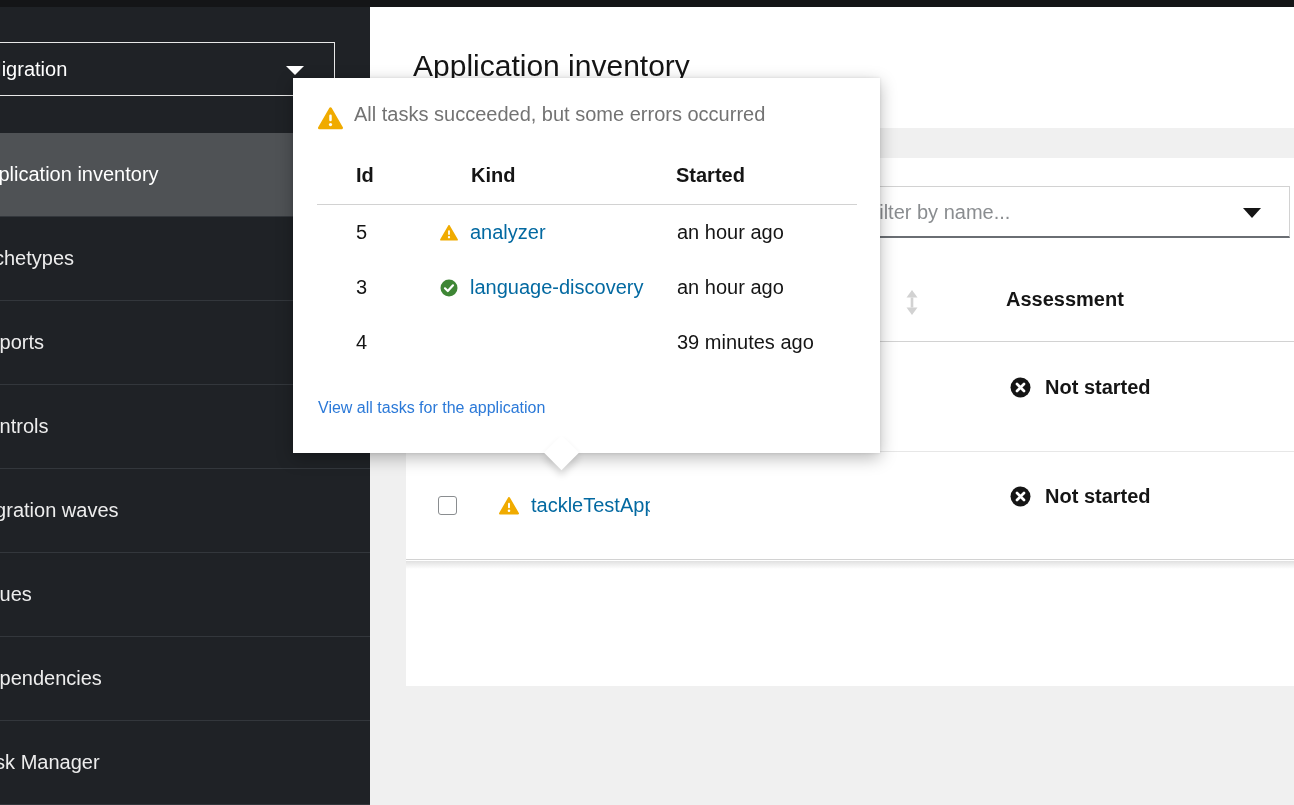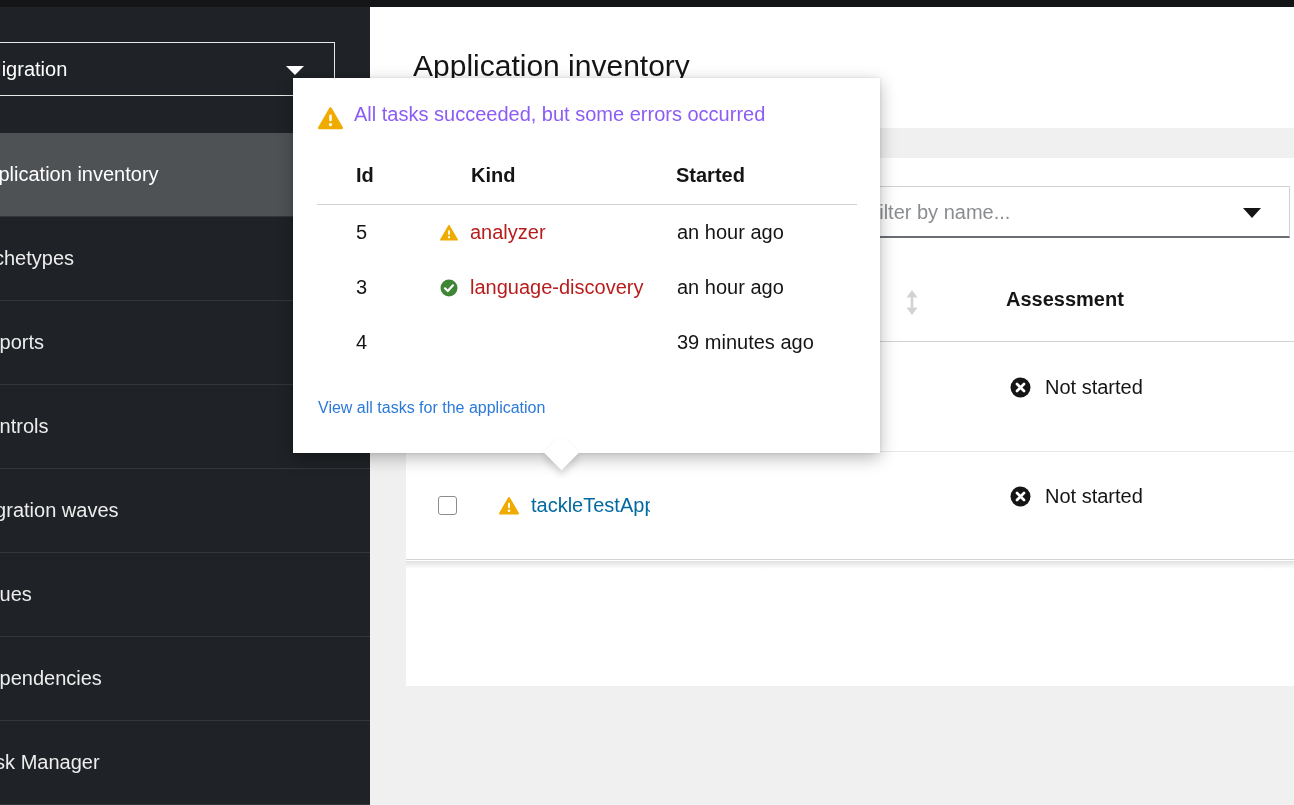--- a/index.html
+++ b/index.html
@@ -40,42 +40,42 @@
 
   
   .thead { position:absolute; left:0; top:92px; width:888px; height:92px; border-bottom:1px solid #d2d2d2; }
   .sort-icon { position:absolute; left:499px; top:40px; cursor:pointer; }
   .th-assessment { position:absolute; left:600px; top:0; height:92px; line-height:98px; font-size:20px; font-weight:700; color:#151515; }
   .trow { position:absolute; left:0; width:888px; }
   .trow.r1 { top:184px; height:110px; border-bottom:1px solid #e7e7e7; }
   .trow.r2 { top:294px; height:108px; border-bottom:1px solid #d2d2d2; }
   .bottom-shadow { position:absolute; left:0; top:403px; width:888px; height:8px;
                    background:linear-gradient(rgba(3,3,3,0.12), rgba(3,3,3,0)); }
-  .status-cell { position:absolute; left:604px; top:0; bottom:18px; display:flex; align-items:center; gap:14px; }
+  .status-cell { position:absolute; left:604px; top:0; bottom:18px; display:flex; align-items:center; gap:14px;font-weight:bold; }
   .status-text { font-size:20px; color:#151515; white-space:nowrap; }
   .name-cell { position:absolute; left:32px; top:0; bottom:0; display:flex; align-items:center; }
   .checkbox { width:19px; height:19px; background:#fff; border:1px solid #8a8d90; border-radius:3px; margin-right:42px; cursor:pointer; }
   .name-cell .warn { margin-right:12px; }
   .name-clip { display:inline-block; max-width:119px; overflow:hidden; white-space:nowrap; font-size:20px; color:#0369a1; }
 
   
   .popover { position:absolute; left:293px; top:78px; width:587px; height:375px; background:#ffffff; z-index:20;
              box-shadow:0 5px 16px rgba(3,3,3,0.28), 0 0 3px rgba(3,3,3,0.10); }
   .pop-arrow { position:absolute; left:256px; bottom:-12px; width:25px; height:25px; background:#ffffff;
                transform:rotate(45deg); box-shadow:4px 4px 7px rgba(3,3,3,0.15); }
   .pop-title-icon { position:absolute; left:25px; top:29px; }
-  .pop-title { position:absolute; left:61px; top:25px; font-size:20px; color:#8b5cf6; white-space:nowrap; }
+  .pop-title { position:absolute; left:61px; top:25px; font-size:20px; color:#737373; white-space:nowrap; }
   .pop-table { position:absolute; left:24px; top:78px; width:540px; }
   .pop-th { position:relative; height:49px; border-bottom:1px solid #d2d2d2;text-align:right; }
   .pop-th span { position:absolute; top:8px; font-size:20px; font-weight:700; color:#151515; }
   .pth-id { left:39px; } .pth-kind { left:118px;margin-left:36px; } .pth-started { left:359px; }
   .pop-row { position:relative; height:55px; }
   .pr-id { position:absolute; left:39px; top:0; height:55px; display:flex; align-items:center; font-size:20px; color:#151515; }
   .pr-kind { position:absolute; left:123px; top:0; height:55px; display:flex; align-items:center; gap:12px; }
-  .pr-kind a { font-size:20px; color:#b91c1c; text-decoration:none; cursor:pointer; }
+  .pr-kind a { font-size:20px; color:#0369a1; text-decoration:none; cursor:pointer; }
   .pr-started { position:absolute; left:360px; top:0; height:55px; display:flex; align-items:center; font-size:20px; color:#151515; }
   .pop-link { position:absolute; left:25px; top:321px; font-size:16px; color:#2b79d8; text-decoration:none; cursor:pointer; }
 
   .icon { display:inline-block; line-height:0; }
 </style>
 </head>
 <body>
 
 <div class="screen">
 

